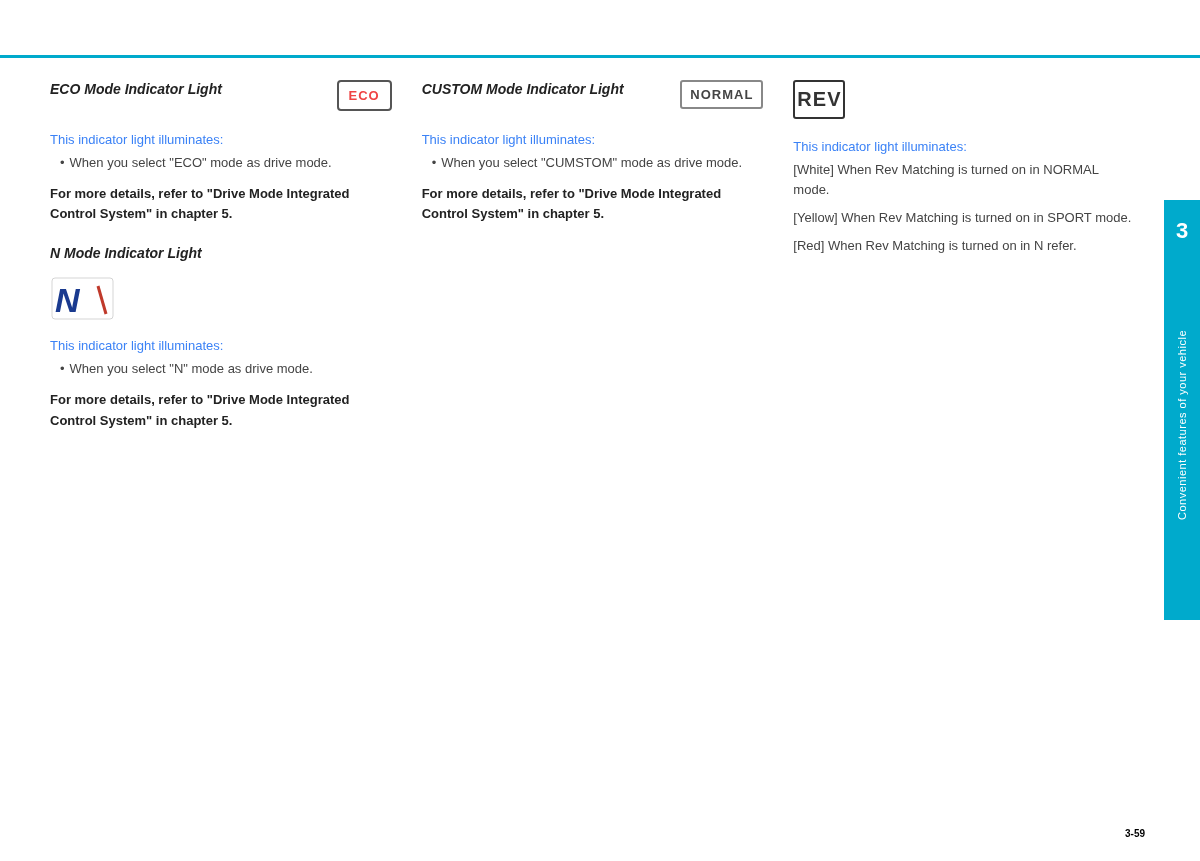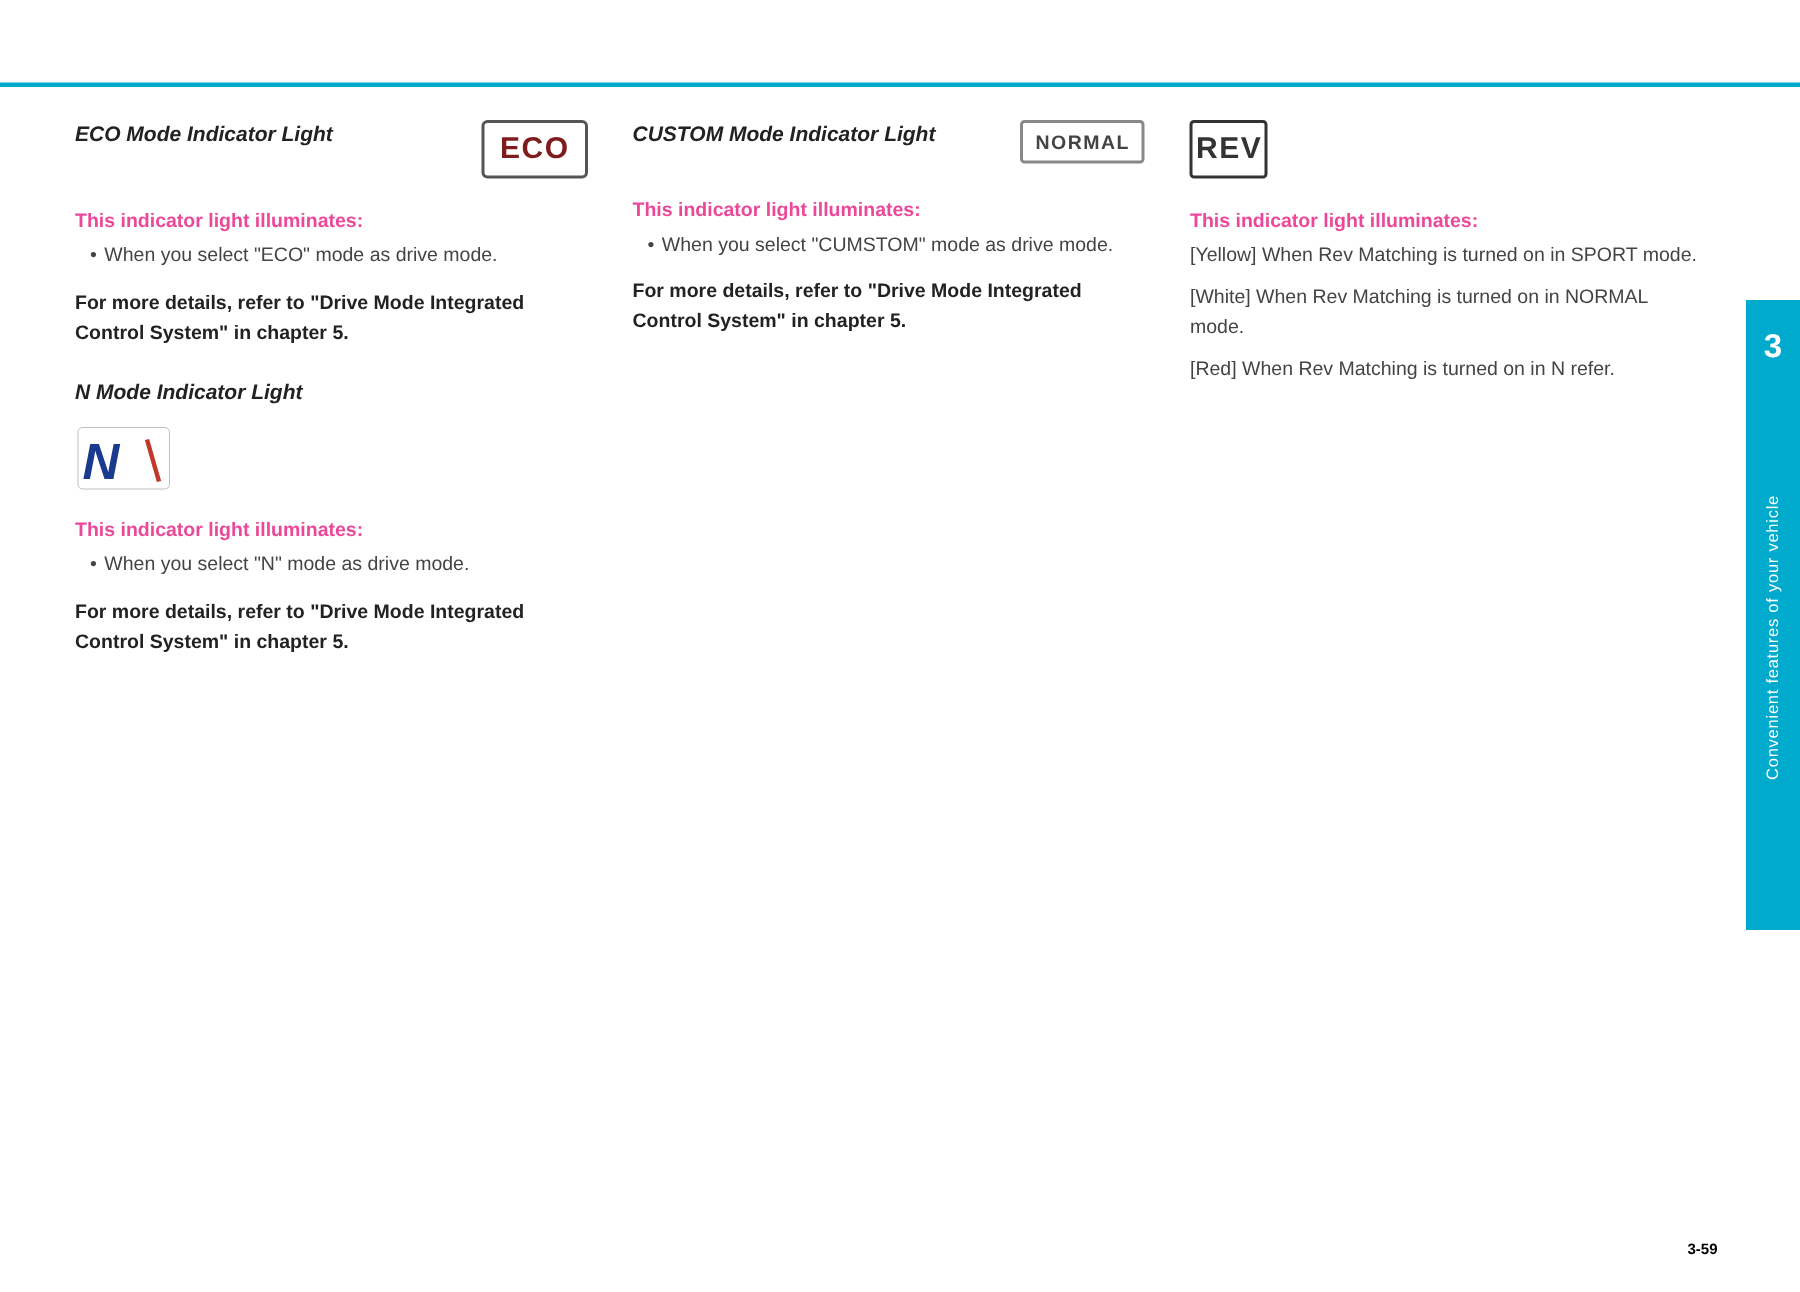--- a/index.html
+++ b/index.html
@@ -105,23 +105,23 @@
       align-items: flex-start;
       justify-content: space-between;
       margin-bottom: 20px;
     }
 
     
     .eco-badge {
       border: 2px solid #555;
       border-radius: 4px;
       padding: 6px 10px;
-      font-size: 20px;
-      font-weight: bold;
-      color: #7f1d1d;
+      font-size: 13px;
+      font-weight: bold;
+      color: #ef4444;
       letter-spacing: 1px;
       display: inline-block;
     }
 
     
     .custom-badge {
       border: 2px solid #888;
       border-radius: 3px;
       padding: 5px 8px;
       font-size: 13px;
@@ -139,22 +139,22 @@
       font-size: 20px;
       font-weight: bold;
       color: #333;
       letter-spacing: 1px;
       display: inline-block;
     }
 
     
     .illuminates-label {
       font-size: 13px;
-      font-weight: bold;
-      color: #ec4899;
+      font-weight: normal;
+      color: #3b82f6;
       margin-bottom: 6px;
     }
 
     .bullet-text {
       font-size: 13px;
       color: #444;
       margin-left: 10px;
       margin-bottom: 12px;
       line-height: 1.5;
       display: flex;
@@ -249,19 +249,19 @@
       </div>
       <div class="detail-text">For more details, refer to "Drive Mode Integrated Control System" in chapter 5.</div>
     </div>
 
     <div class="column">
       <div class="indicator-row">
         <div class="rev-badge">REV</div>
       </div>
 
       <div class="illuminates-label">This indicator light illuminates:</div>
+      <div class="rev-body-text">[White] When Rev Matching is turned on in NORMAL mode.</div>
       <div class="rev-body-text">[Yellow] When Rev Matching is turned on in SPORT mode.</div>
-      <div class="rev-body-text">[White] When Rev Matching is turned on in NORMAL mode.</div>
       <div class="rev-body-text">[Red] When Rev Matching is turned on in N refer.</div>
     </div>
 
   </div>
 </div>
 
 </body></html>

